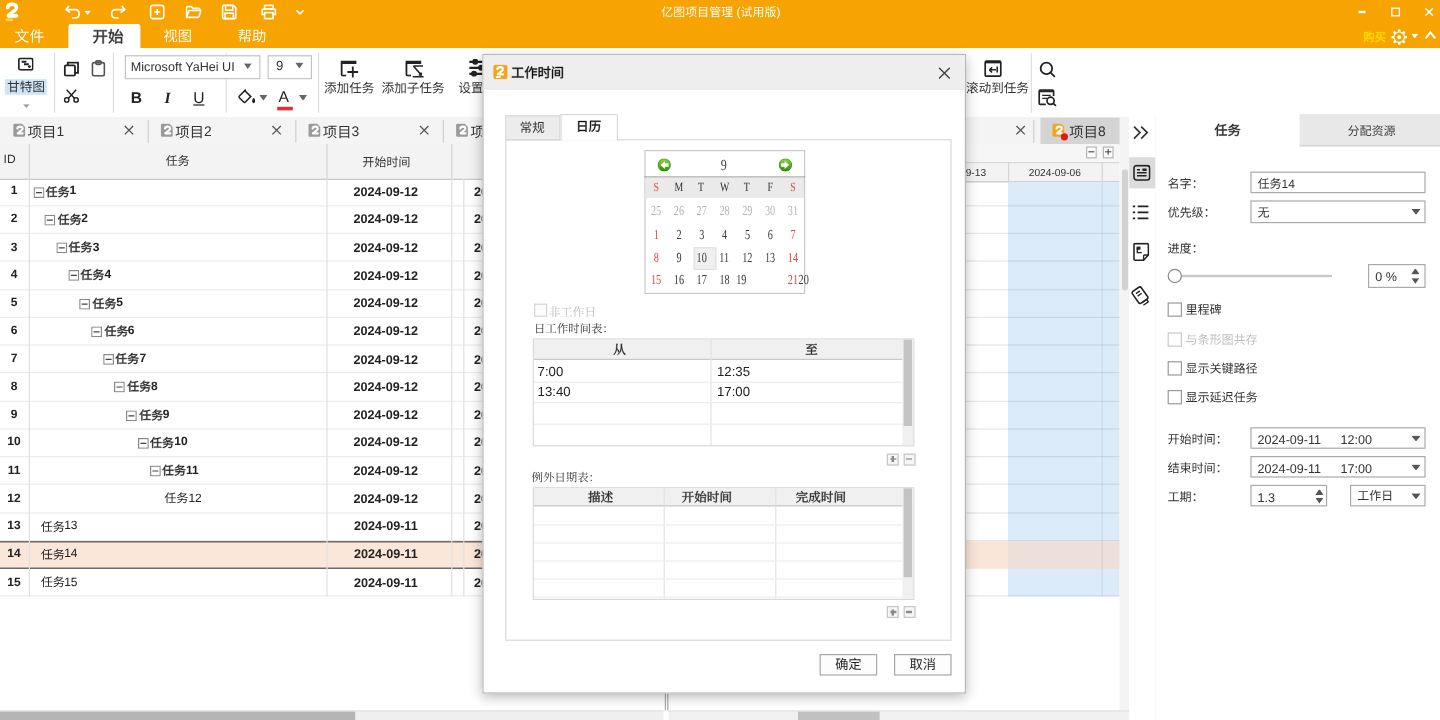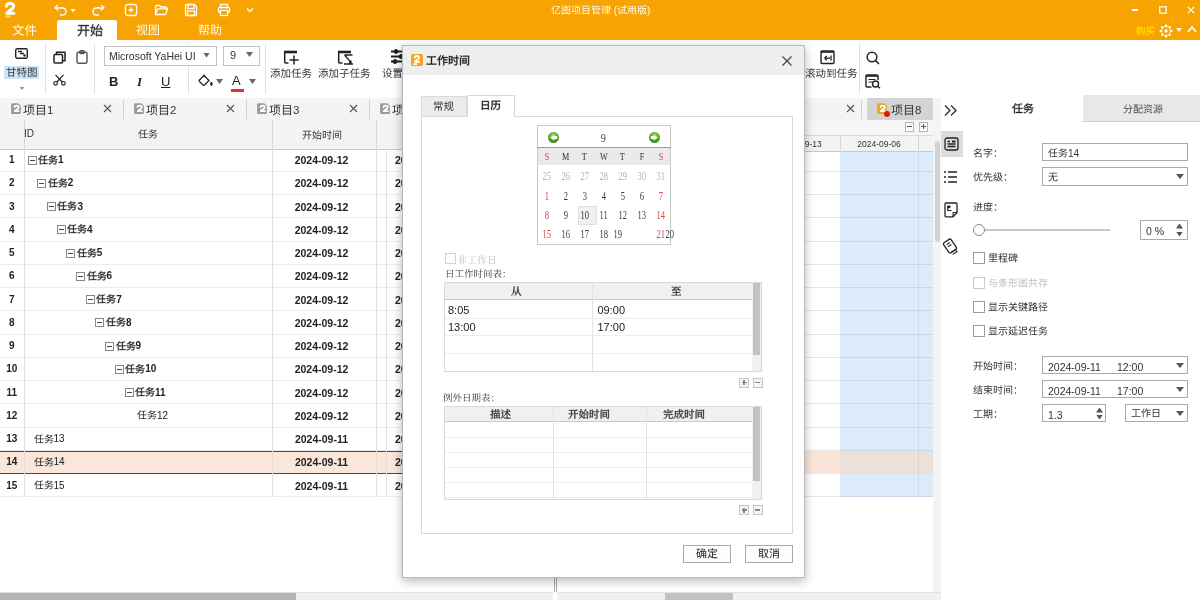--- a/index.html
+++ b/index.html
@@ -414,21 +414,21 @@
   </svg>
 <div style="position:absolute;left:884px;top:110.5px;width:6px;height:6px;border-radius:50%;background:#e01818"></div>
 <div style="position:absolute;left:891.0px;top:103.5px">
     <svg width="24.0" height="12" viewBox="0 0 2000 1000" style="overflow:visible;display:block" fill="#333">
       <use href="#a2" transform="translate(0,860) scale(1,-1)"></use>
       <use href="#a3" transform="translate(1000,860) scale(1,-1)"></use>
     </svg>
   </div>
 <div style="position:absolute;left:915px;top:104px;font:11.5px 'Liberation Sans';color:#333;white-space:pre;line-height:13.5px">8</div>
 <div style="position:absolute;left:0px;top:120px;width:555px;height:28.5px;background:#f3f3f3;border-bottom:1px solid #c9c9c9"></div>
-<div style="position:absolute;left:29px;top:128px;transform:translateX(-50%);font:10px 'Liberation Sans';color:#333;white-space:pre;line-height:12px">ID</div>
+<div style="position:absolute;left:8px;top:128px;transform:translateX(-50%);font:10px 'Liberation Sans';color:#333;white-space:pre;line-height:12px">ID</div>
 <div style="position:absolute;left:137.5px;top:129.0px">
     <svg width="20.0" height="10" viewBox="0 0 2000 1000" style="overflow:visible;display:block" fill="#333">
       <use href="#a22" transform="translate(0,860) scale(1,-1)"></use>
       <use href="#a23" transform="translate(1000,860) scale(1,-1)"></use>
     </svg>
   </div>
 <div style="position:absolute;left:301.5px;top:129.5px">
     <svg width="40.0" height="10" viewBox="0 0 4000 1000" style="overflow:visible;display:block" fill="#333">
       <use href="#a11" transform="translate(0,860) scale(1,-1)"></use>
       <use href="#a12" transform="translate(1000,860) scale(1,-1)"></use>
@@ -1000,23 +1000,23 @@
       <use href="#b79" transform="translate(0,860) scale(1,-1)"></use>
     </svg>
   </div>
 <div style="position:absolute;left:591.5px;top:283px;width:1px;height:88px;background:#e3e3e3"></div>
 <div style="position:absolute;left:444.5px;top:317.5px;width:147.0px;height:1px;background:#ededed"></div>
 <div style="position:absolute;left:592.5px;top:317.5px;width:160.0px;height:1px;background:#ededed"></div>
 <div style="position:absolute;left:444.5px;top:335.0px;width:147.0px;height:1px;background:#ededed"></div>
 <div style="position:absolute;left:592.5px;top:335.0px;width:160.0px;height:1px;background:#ededed"></div>
 <div style="position:absolute;left:444.5px;top:352.5px;width:147.0px;height:1px;background:#ededed"></div>
 <div style="position:absolute;left:592.5px;top:352.5px;width:160.0px;height:1px;background:#ededed"></div>
-<div style="position:absolute;left:448px;top:303.5px;font:11px 'Liberation Sans';color:#222;white-space:pre;line-height:13px">8:05</div>
-<div style="position:absolute;left:597.5px;top:303.5px;font:11px 'Liberation Sans';color:#222;white-space:pre;line-height:13px">09:00</div>
-<div style="position:absolute;left:448px;top:321px;font:11px 'Liberation Sans';color:#222;white-space:pre;line-height:13px">13:00</div>
+<div style="position:absolute;left:448px;top:303.5px;font:11px 'Liberation Sans';color:#222;white-space:pre;line-height:13px">7:00</div>
+<div style="position:absolute;left:597.5px;top:303.5px;font:11px 'Liberation Sans';color:#222;white-space:pre;line-height:13px">12:35</div>
+<div style="position:absolute;left:448px;top:321px;font:11px 'Liberation Sans';color:#222;white-space:pre;line-height:13px">13:40</div>
 <div style="position:absolute;left:597.5px;top:321px;font:11px 'Liberation Sans';color:#222;white-space:pre;line-height:13px">17:00</div>
 <div style="position:absolute;left:751.5px;top:283px;width:9px;height:87.5px;background:#f0f0f0"></div>
 <div style="position:absolute;left:752.5px;top:283px;width:7px;height:72px;background:#c3c3c3"></div>
 <div style="position:absolute;left:739px;top:377.5px;width:10px;height:10px;background:#f5f5f5;border:1px solid #c5c5c5;box-sizing:border-box"></div>
 <div style="position:absolute;left:741.5px;top:381.9px;width:5px;height:1.2px;background:#888"></div>
 <div style="position:absolute;left:743.4px;top:380.0px;width:1.2px;height:5px;background:#888"></div>
 <div style="position:absolute;left:752.5px;top:377.5px;width:10px;height:10px;background:#f5f5f5;border:1px solid #c5c5c5;box-sizing:border-box"></div>
 <div style="position:absolute;left:755.0px;top:381.9px;width:5px;height:1.2px;background:#888"></div>
 <div style="position:absolute;left:443.0px;top:392.5px">
     <svg width="57.0" height="9.5" viewBox="0 0 6000 1000" style="overflow:visible;display:block" fill="#333">

